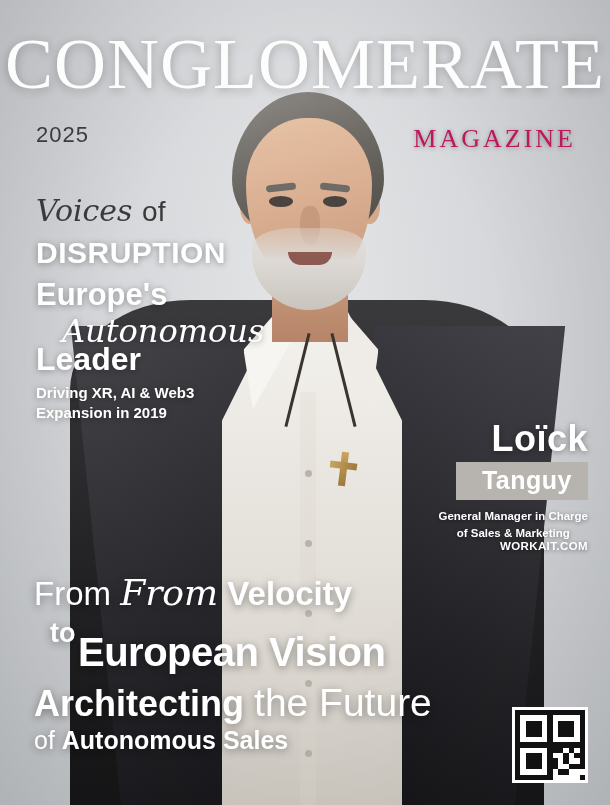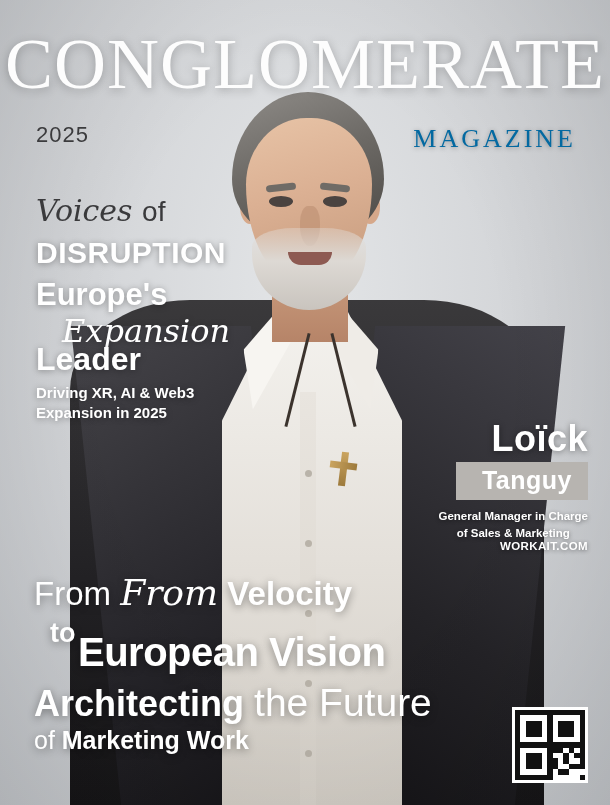--- a/index.html
+++ b/index.html
@@ -224,21 +224,21 @@
     font-size: 22px;
     color: #3b3b3d;
     letter-spacing: 1px;
   }
   .masthead-sub {
     position: absolute;
     right: 34px; top: 124px;
     font-family: "Liberation Serif", serif;
     font-size: 26px;
     letter-spacing: 3px;
-    color: #0369a1;
+    color: #be185d;
     text-shadow: 0 1px 5px rgba(0,0,0,0.35);
   }
 
   
   .hl {
     position: absolute;
     left: 36px;
     color: #ffffff;
     text-shadow: 0 1px 6px rgba(0,0,0,0.35);
   }
@@ -440,25 +440,25 @@
   <div class="masthead">CONGLOMERATE</div>
   <div class="masthead-year">2025</div>
   <div class="masthead-sub">MAGAZINE</div>
 
   <div class="hl hl-voices">
     <span>Voices</span>
     <span class="of">of</span>
   </div>
   <div class="hl hl-disruption">DISRUPTION</div>
   <div class="hl hl-europes">Europe's</div>
-  <div class="hl hl-visionary">Expansion</div>
+  <div class="hl hl-visionary">Autonomous</div>
   <div class="hl hl-leader">Leader</div>
   <div class="hl hl-driving">
     <div>Driving XR, AI &amp; Web3</div>
-    <div>Expansion in 2025</div>
+    <div>Expansion in 2019</div>
   </div>
 
   <div class="name-first">Loïck</div>
   <div class="name-last-bar">Tanguy</div>
   <div class="role">
     <div>General Manager in Charge</div>
     <div>of Sales &amp; Marketing</div>
   </div>
   <div class="site">WORKAIT.COM</div>
 
@@ -467,21 +467,21 @@
     <span class="script">From</span>
     <span class="vel">Velocity</span>
   </div>
   <div class="bl bl-to">to</div>
   <div class="bl bl-row2">European Vision</div>
   <div class="bl bl-row3">
     <span>Architecting</span>
     <span class="thin">the Future</span>
   </div>
   <div class="bl bl-row4">
-    <span>of </span><b>Marketing Work</b>
+    <span>of </span><b>Autonomous Sales</b>
   </div>
 
   <div class="qr">
     <div class="qr-grid" id="qrgrid">
         <i class="on"></i>
         <i class="on"></i>
         <i class="on"></i>
         <i class="on"></i>
         <i class="on"></i>
         <i class="on"></i>

